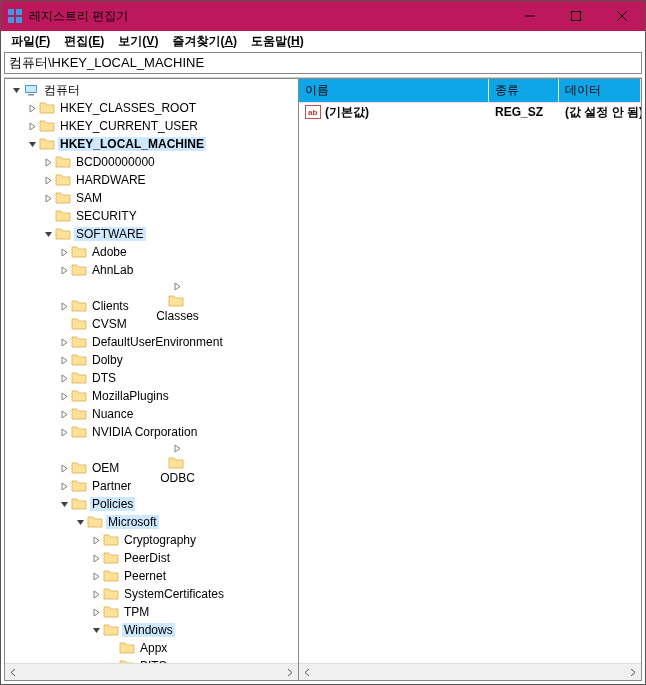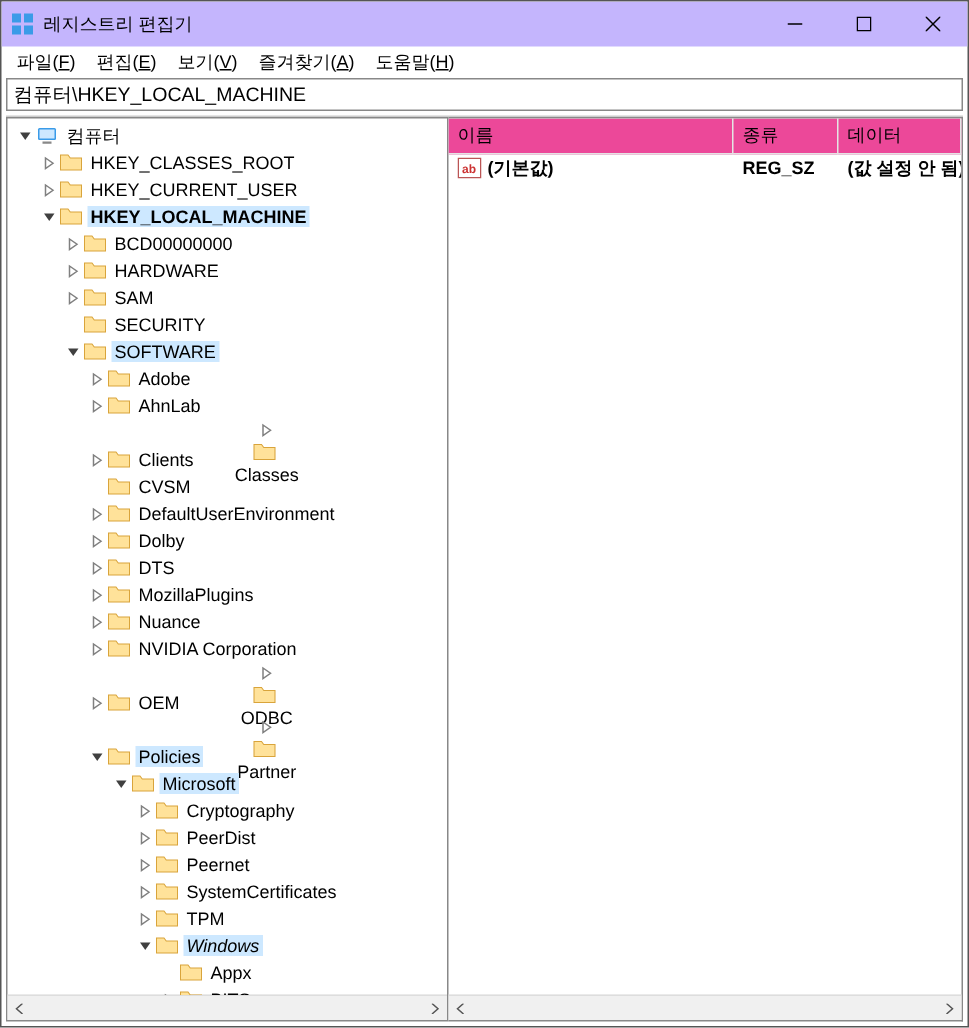--- a/index.html
+++ b/index.html
@@ -15,40 +15,41 @@
     display: flex;
     flex-direction: column;
     overflow: hidden;
   }
   
   .titlebar {
     height: 30px;
     display: flex;
     align-items: center;
     padding: 0 0 0 6px;
-    background: #c4b5fd;
+    background: #be185d;
   }
   .titlebar .app-icon {
     width: 16px; height: 16px;
     margin-right: 6px;
   }
   .titlebar .title { flex: 0 0 auto; font-size: 12px; }
   .titlebar .spacer { flex: 1; }
   .winbtn {
     width: 46px; height: 30px;
     display: flex; align-items: center; justify-content: center;
   }
   .winbtn svg { width: 10px; height: 10px; }
   
   .menubar {
     height: 20px;
     display: flex;
     align-items: center;
     padding: 0 4px;
     gap: 2px;
+    font-weight: bold;
   }
   .menuitem {
     padding: 1px 6px;
     cursor: default;
   }
   .menu-ul { text-decoration: underline; }
   
   .addressbar {
     height: 22px;
     border: 1px solid #888;
@@ -99,21 +100,21 @@
     border-left: none;
     display: flex;
     flex-direction: column;
     overflow: hidden;
   }
   .list-header {
     height: 24px;
     display: flex;
     align-items: center;
     border-bottom: 1px solid #e4e4e4;
-    background: #ec4899;
+    background: #0ea5e9;
   }
   .list-header .col {
     padding: 4px 6px;
     border-right: 1px solid #e4e4e4;
     font-size: 12px;
     white-space: nowrap;
     overflow: hidden;
   }
   .col-name { width: 190px; }
   .col-type { width: 70px; }
@@ -485,21 +486,21 @@
                 <path d="M2 1 L7 4.5 L2 8 Z" fill="none" stroke="#808080" stroke-width="1"></path>
               </svg>
             </span>
             <span class="node-icon">
               <svg viewBox="0 0 16 16">
                 <path d="M1 3 h5 l1.5 2 H15 v8 H1 Z" fill="#ffe29a" stroke="#d9a43b" stroke-width="0.7"></path>
               </svg>
             </span>
             <span class="node-label">OEM</span>
           </div>
-          <div class="node" style="padding-left: 52px; flex-direction: column;">
+          <div class="node" style="padding-left: 52px;">
             <span class="expander">
               <svg viewBox="0 0 9 9">
                 <path d="M2 1 L7 4.5 L2 8 Z" fill="none" stroke="#808080" stroke-width="1"></path>
               </svg>
             </span>
             <span class="node-icon">
               <svg viewBox="0 0 16 16">
                 <path d="M1 3 h5 l1.5 2 H15 v8 H1 Z" fill="#ffe29a" stroke="#d9a43b" stroke-width="0.7"></path>
               </svg>
             </span>
@@ -589,21 +590,21 @@
                 <path d="M2 1 L7 4.5 L2 8 Z" fill="none" stroke="#808080" stroke-width="1"></path>
               </svg>
             </span>
             <span class="node-icon">
               <svg viewBox="0 0 16 16">
                 <path d="M1 3 h5 l1.5 2 H15 v8 H1 Z" fill="#ffe29a" stroke="#d9a43b" stroke-width="0.7"></path>
               </svg>
             </span>
             <span class="node-label">TPM</span>
           </div>
-          <div class="node sel" style="padding-left: 84px; font-style: italic;">
+          <div class="node sel" style="padding-left: 84px;">
             <span class="expander">
               <svg viewBox="0 0 9 9">
                 <path d="M1 2 L8 2 L4.5 7 Z" fill="#404040"></path>
               </svg>
             </span>
             <span class="node-icon">
               <svg viewBox="0 0 16 16">
                 <path d="M1 3 h5 l1.5 2 H15 v8 H1 Z" fill="#ffe29a" stroke="#d9a43b" stroke-width="0.7"></path>
               </svg>
             </span>

